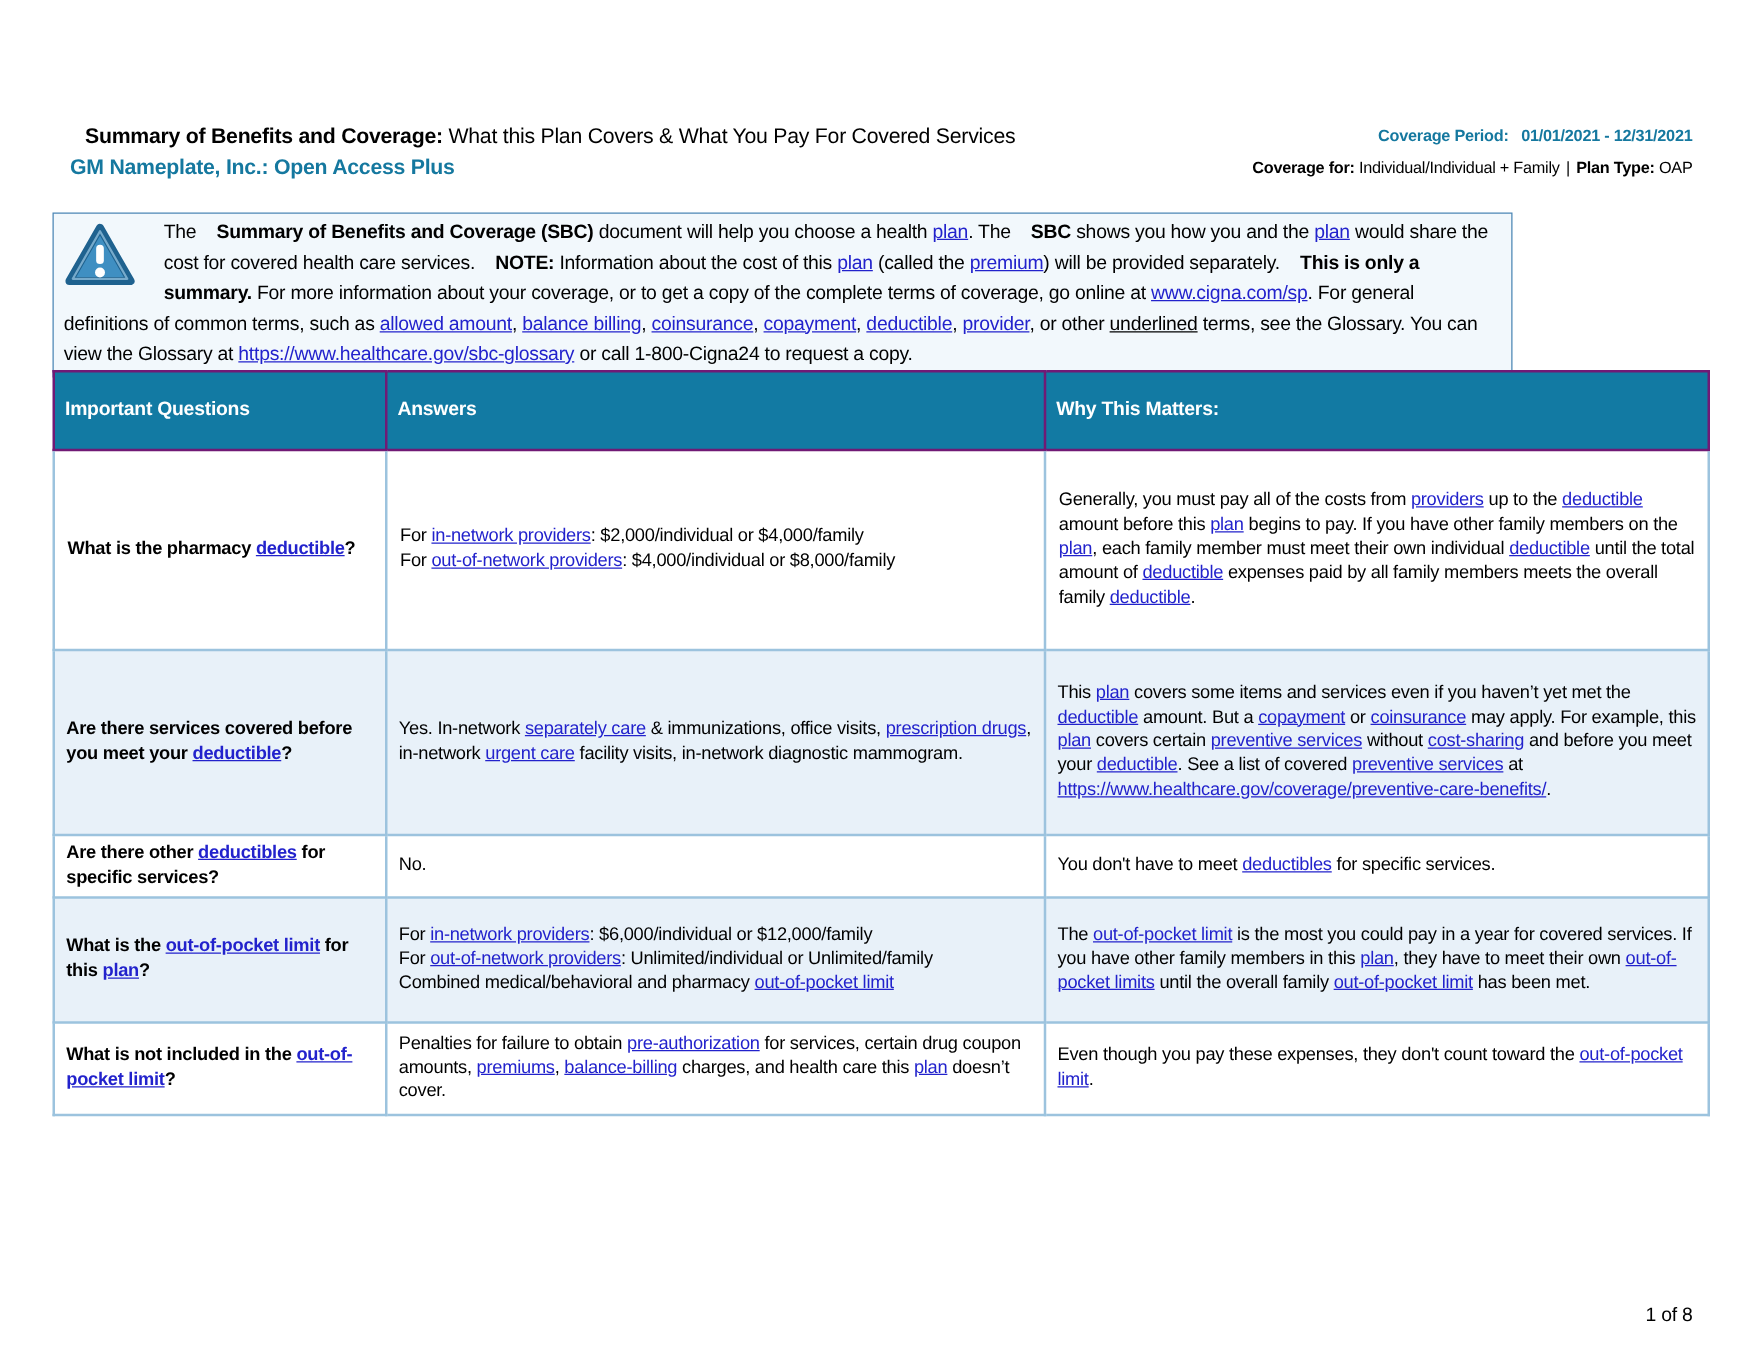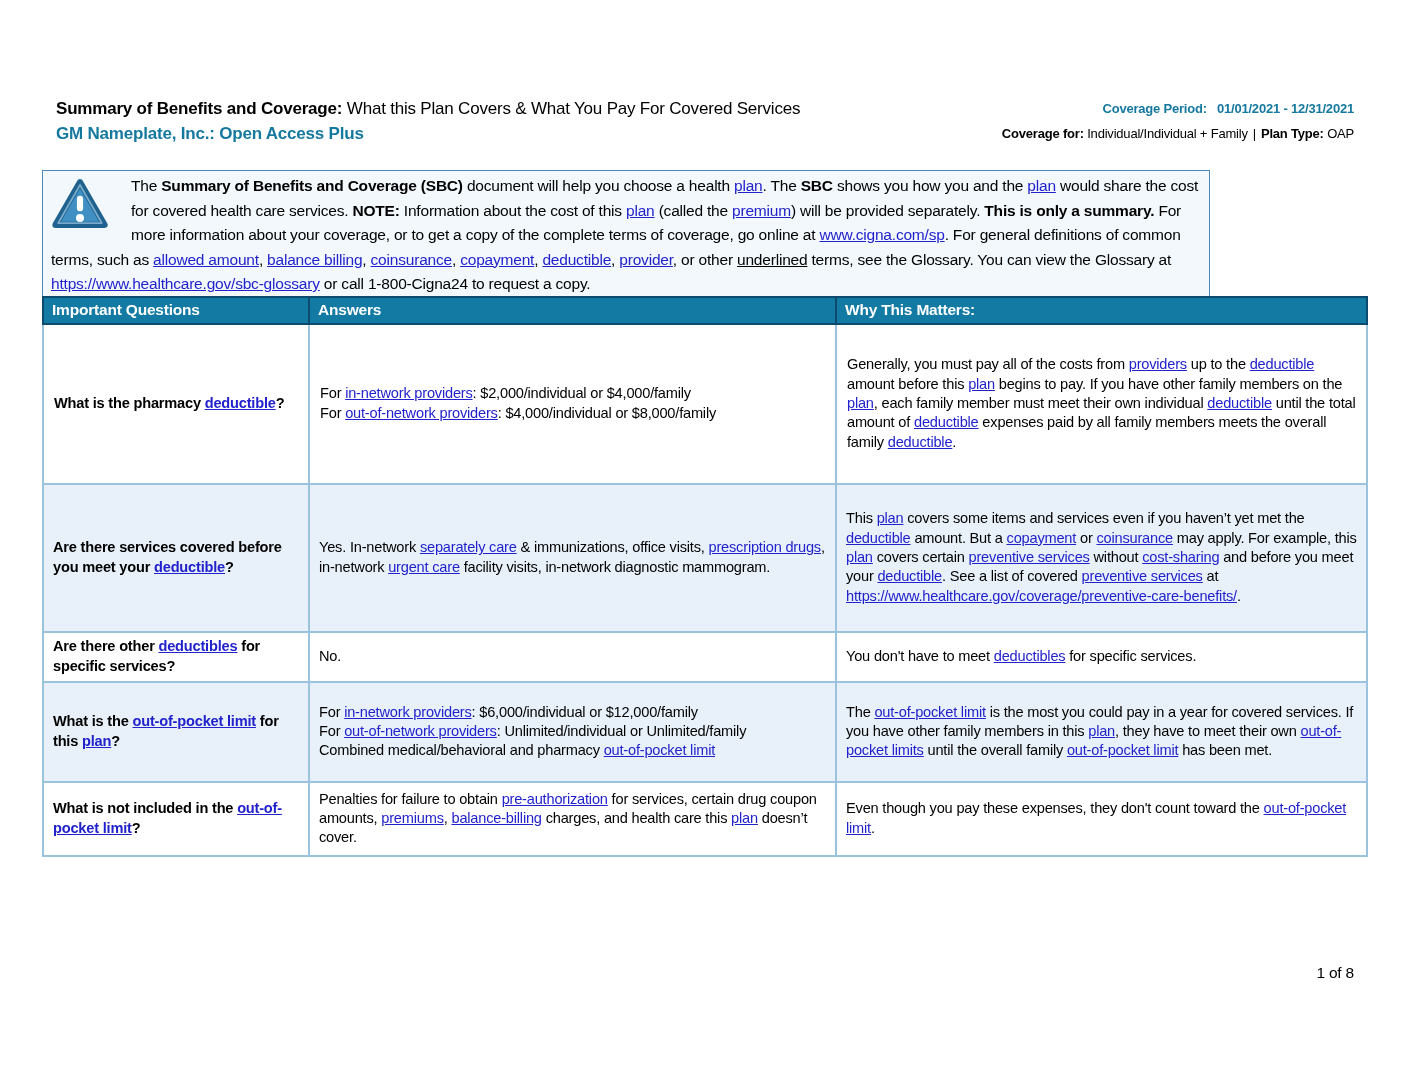--- a/index.html
+++ b/index.html
@@ -2,21 +2,21 @@
 <html style="--header_bg: #127AA3; --accent_teal: #15789F; --link_blue: #2222CC; --row_shade: #E8F1F9; --intro_bg: #F2F8FC; --intro_border: #4D87B5;"><head>
 <meta charset="utf-8">
 <style>
   * { margin:0; padding:0; box-sizing:border-box; }
   html,body { background:#fff; }
   body { font-family:"Liberation Sans", sans-serif; color:#000; }
   #page {
     position:relative; width:1408px; height:1088px; background:#fff; overflow:hidden;
     letter-spacing:-0.2px;
   }
-  .b { font-weight:bold; }
+  .b { font-weight:bold;margin-left:12px; }
   .u { text-decoration:underline; }
   a.lnk { color:var(--link_blue); text-decoration:underline; cursor:pointer; }
 
   
   #doc-header {
     position:absolute; left:56px; right:54px; top:96px;
     display:flex; justify-content:space-between; align-items:flex-start;
   }
   .hdr-left { font-size:17px; line-height:25px; }
   .hdr-left .plan-name { color:var(--accent_teal); font-weight:bold; }
@@ -38,38 +38,38 @@
     position:absolute; left:42px; top:296px; width:1324px;
     border-collapse:collapse; table-layout:fixed;
     font-size:14.6px; line-height:1.33;
     border:2px solid #7FAECF;
   }
   #benefits-table col.c-q { width:266px; }
   #benefits-table col.c-a { width:527px; }
   #benefits-table col.c-w { width:531px; }
   #benefits-table th {
     background:var(--header_bg); color:#fff; font-size:15.5px; font-weight:bold;
-    text-align:left; padding:2px 8px; height:26px;
-    border:2px solid #0c4a6e;
+    text-align:left; padding:20px 8px; height:26px;
+    border:2px solid #701a75;
   }
   #benefits-table td {
     border:2px solid #9CC3DE; vertical-align:middle; padding:4px 9px;
     background:#fff;
   }
   #benefits-table tbody tr:nth-child(even) td { background:var(--row_shade); }
   #benefits-table td.q { font-weight:bold; }
   #benefits-table tbody tr:nth-child(1) td { height:160px;padding-left:10px; }
   #benefits-table tbody tr:nth-child(2) td { height:148px;margin-top:28px; }
   #benefits-table tbody tr:nth-child(3) td { height:50px; }
   #benefits-table tbody tr:nth-child(4) td { height:100px; }
   #benefits-table tbody tr:nth-child(5) td { height:74px; }
 
   
   #page-number {
-    position:absolute; right:54px; top:964px; font-size:15.5px;
+    position:absolute; right:54px; top:1044px; font-size:15.5px;
   }
 </style>
 </head>
 <body>
 
 <div id="page">
 
   <div id="doc-header">
     <div class="hdr-left">
       <div><span class="b">Summary of Benefits and Coverage:</span><span> What this Plan Covers &amp; What You Pay For Covered Services</span></div>

